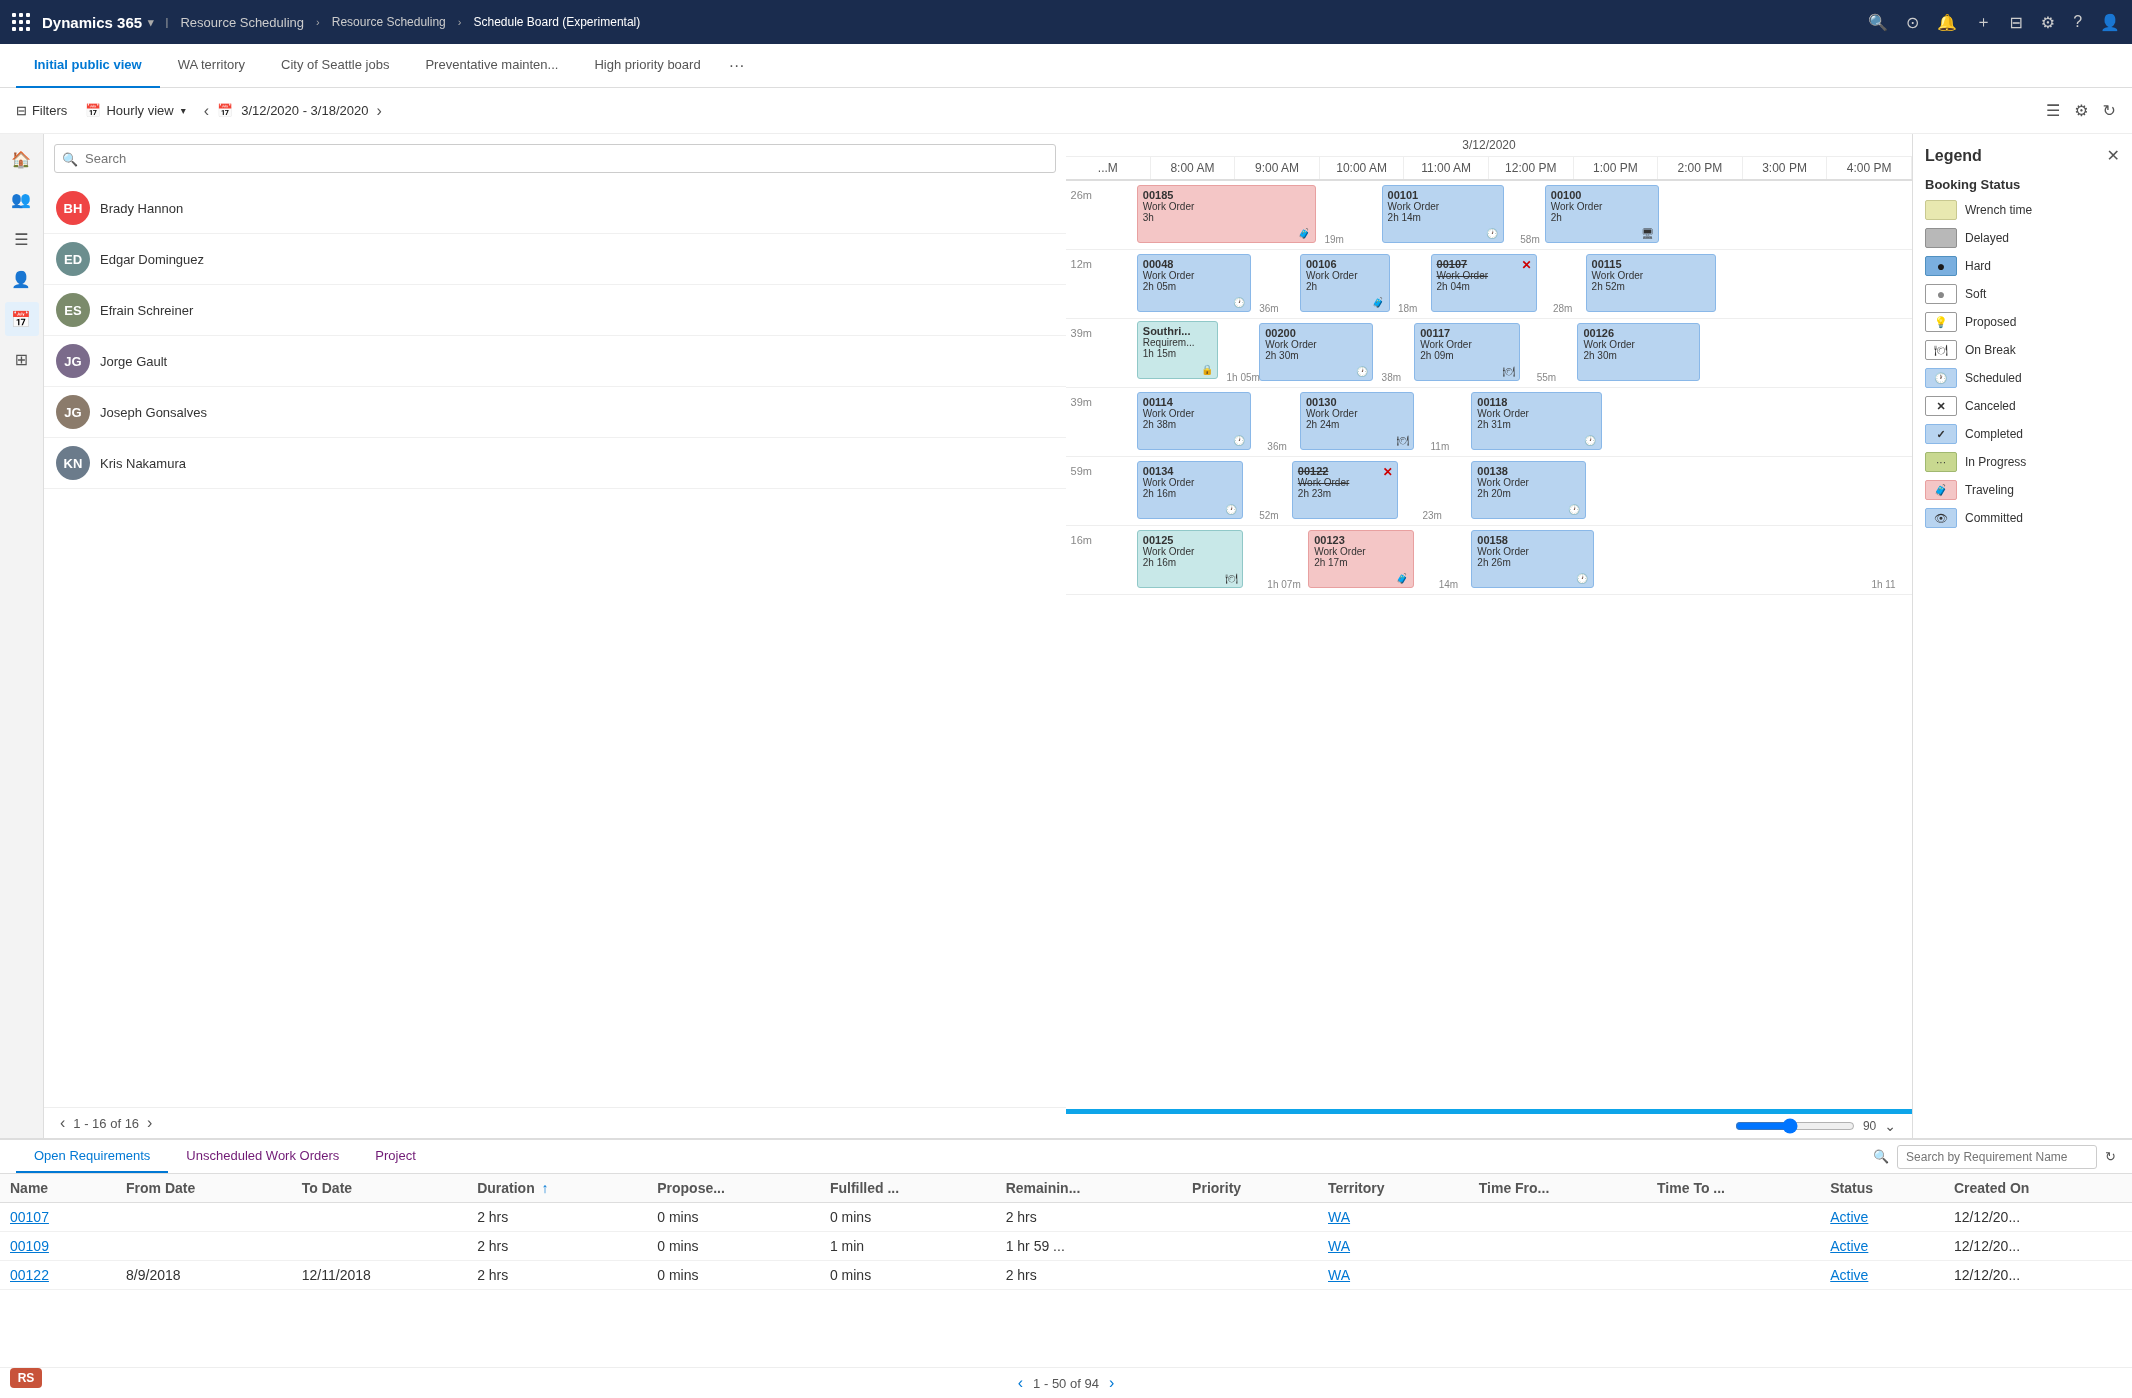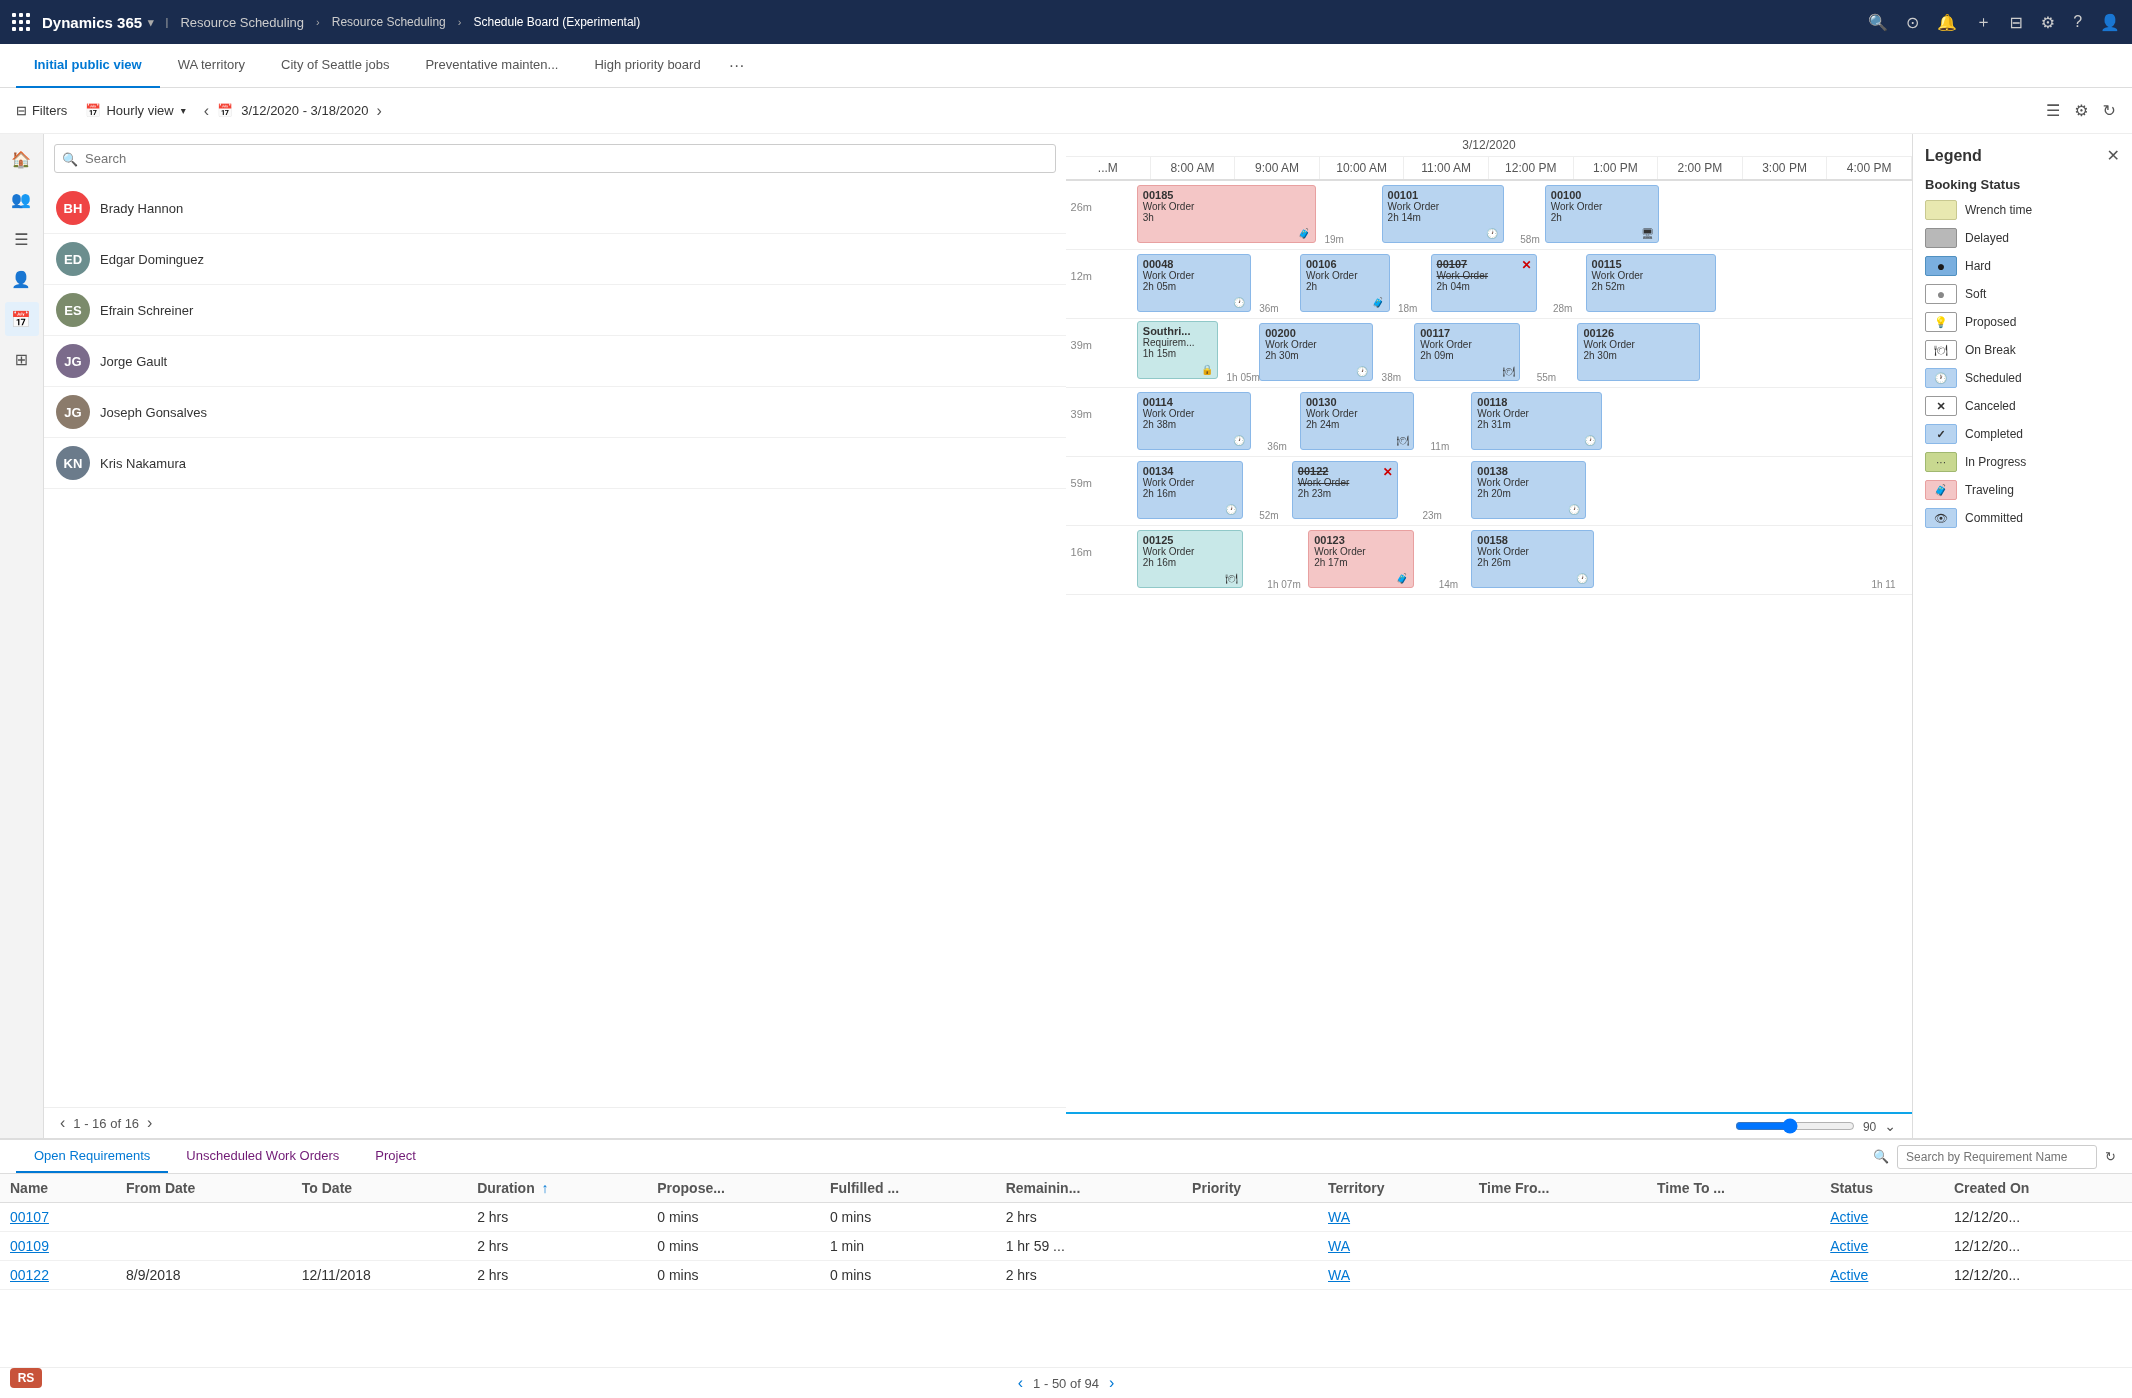--- a/index.html
+++ b/index.html
@@ -42,21 +42,21 @@
     .resource-name { font-size: 13px; color: #333; }
 
     
     .schedule-area { flex: 1; display: flex; flex-direction: column; overflow: hidden; position: relative; }
     .schedule-header { background: #fff; border-bottom: 1px solid #ddd; flex-shrink: 0; }
     .date-header { text-align: center; padding: 4px; font-size: 12px; color: #555; border-bottom: 1px solid #eee; }
     .time-header { display: flex; border-bottom: 1px solid #ddd; }
     .time-slot-header { flex: 1; text-align: center; font-size: 12px; color: #555; padding: 4px; border-right: 1px solid #eee; }
     .schedule-body { flex: 1; overflow: auto; position: relative; }
     .schedule-row { display: flex; min-height: 68px; border-bottom: 1px solid #eee; position: relative; }
-    .row-label { width: 30px; display: flex; align-items: flex-start; justify-content: flex-end; padding: 20px 4px 0 0; font-size: 11px; color: #888; flex-shrink: 0; }
+    .row-label { width: 30px; display: flex; align-items: flex-start; justify-content: flex-end; padding: 8px 4px 0 0; font-size: 11px; color: #888; flex-shrink: 0; }
     .row-timeline { flex: 1; position: relative; min-height: 68px; }
 
     
     .booking { position: absolute; border-radius: 3px; padding: 3px 5px; font-size: 11px; overflow: hidden; cursor: pointer; }
     .booking .b-id { font-weight: 600; font-size: 11px; }
     .booking .b-type { font-size: 10px; }
     .booking .b-dur { font-size: 10px; }
     .booking-pink { background: #f4c6c6; border: 1px solid #e8a0a0; }
     .booking-blue { background: #b8d4f0; border: 1px solid #8ab8e8; }
     .booking-teal { background: #c8e8e8; border: 1px solid #90c8c8; }
@@ -414,21 +414,21 @@
                   <div class="b-dur">2h 26m</div>
                   <span style="position:absolute;bottom:3px;right:4px;font-size:10px">🕐</span>
                 </div>
                 <span style="position:absolute;bottom:4px;left:21%;font-size:10px;color:#888">1h 07m</span>
                 <span style="position:absolute;bottom:4px;left:42%;font-size:10px;color:#888">14m</span>
                 <span style="position:absolute;bottom:4px;right:2%;font-size:10px;color:#888">1h 11</span>
               </div>
             </div>
           </div>
 
-          <div style="display:flex;align-items:flex-end;padding:4px 16px;border-top:2px solid #0ea5e9;background:#fff">
+          <div style="display:flex;align-items:center;padding:4px 16px;border-top:5px solid #0ea5e9;background:#fff">
             <div style="flex:1"></div>
             <input type="range" min="0" max="200" value="90" style="width: 120px;">
             <span style="margin-left:8px;font-size:12px;color:#555">90</span>
             <button style="background:none;border:none;cursor:pointer;margin-left:8px;font-size:14px;color:#555">⌄</button>
           </div>
         </div>
 
         <div class="legend-panel">
           <div class="legend-header">
             <span class="legend-title">Legend</span>

